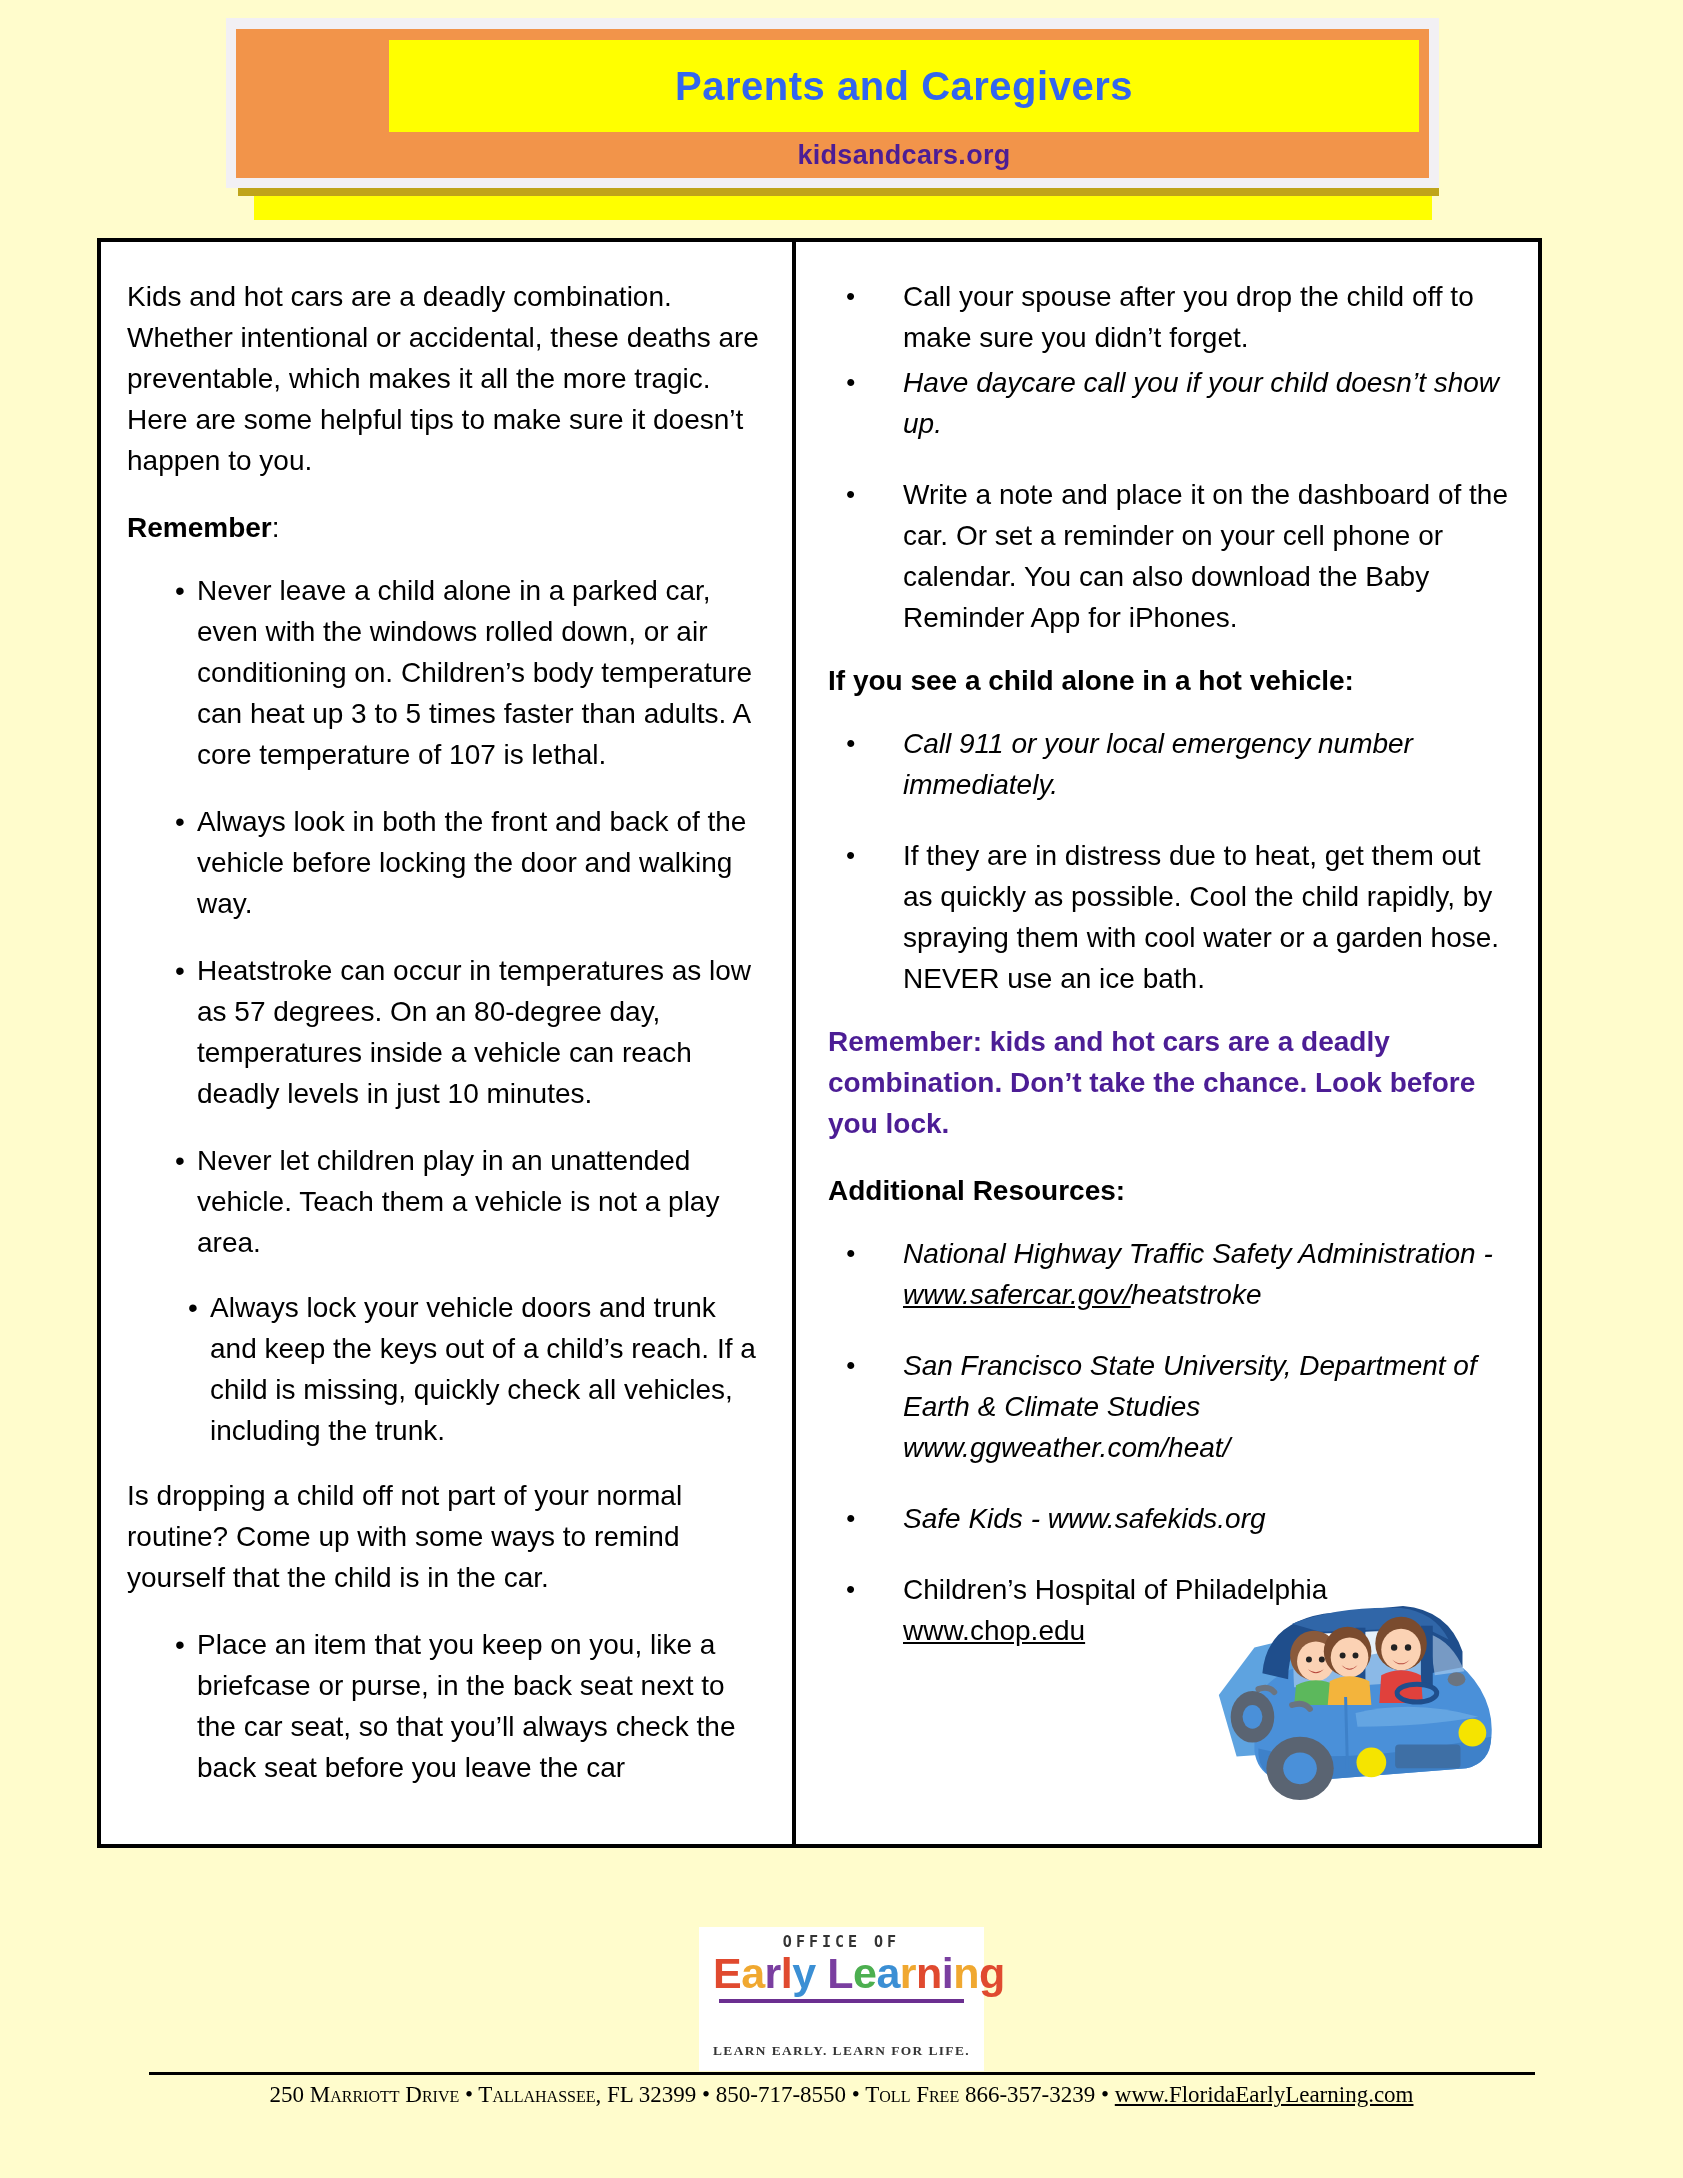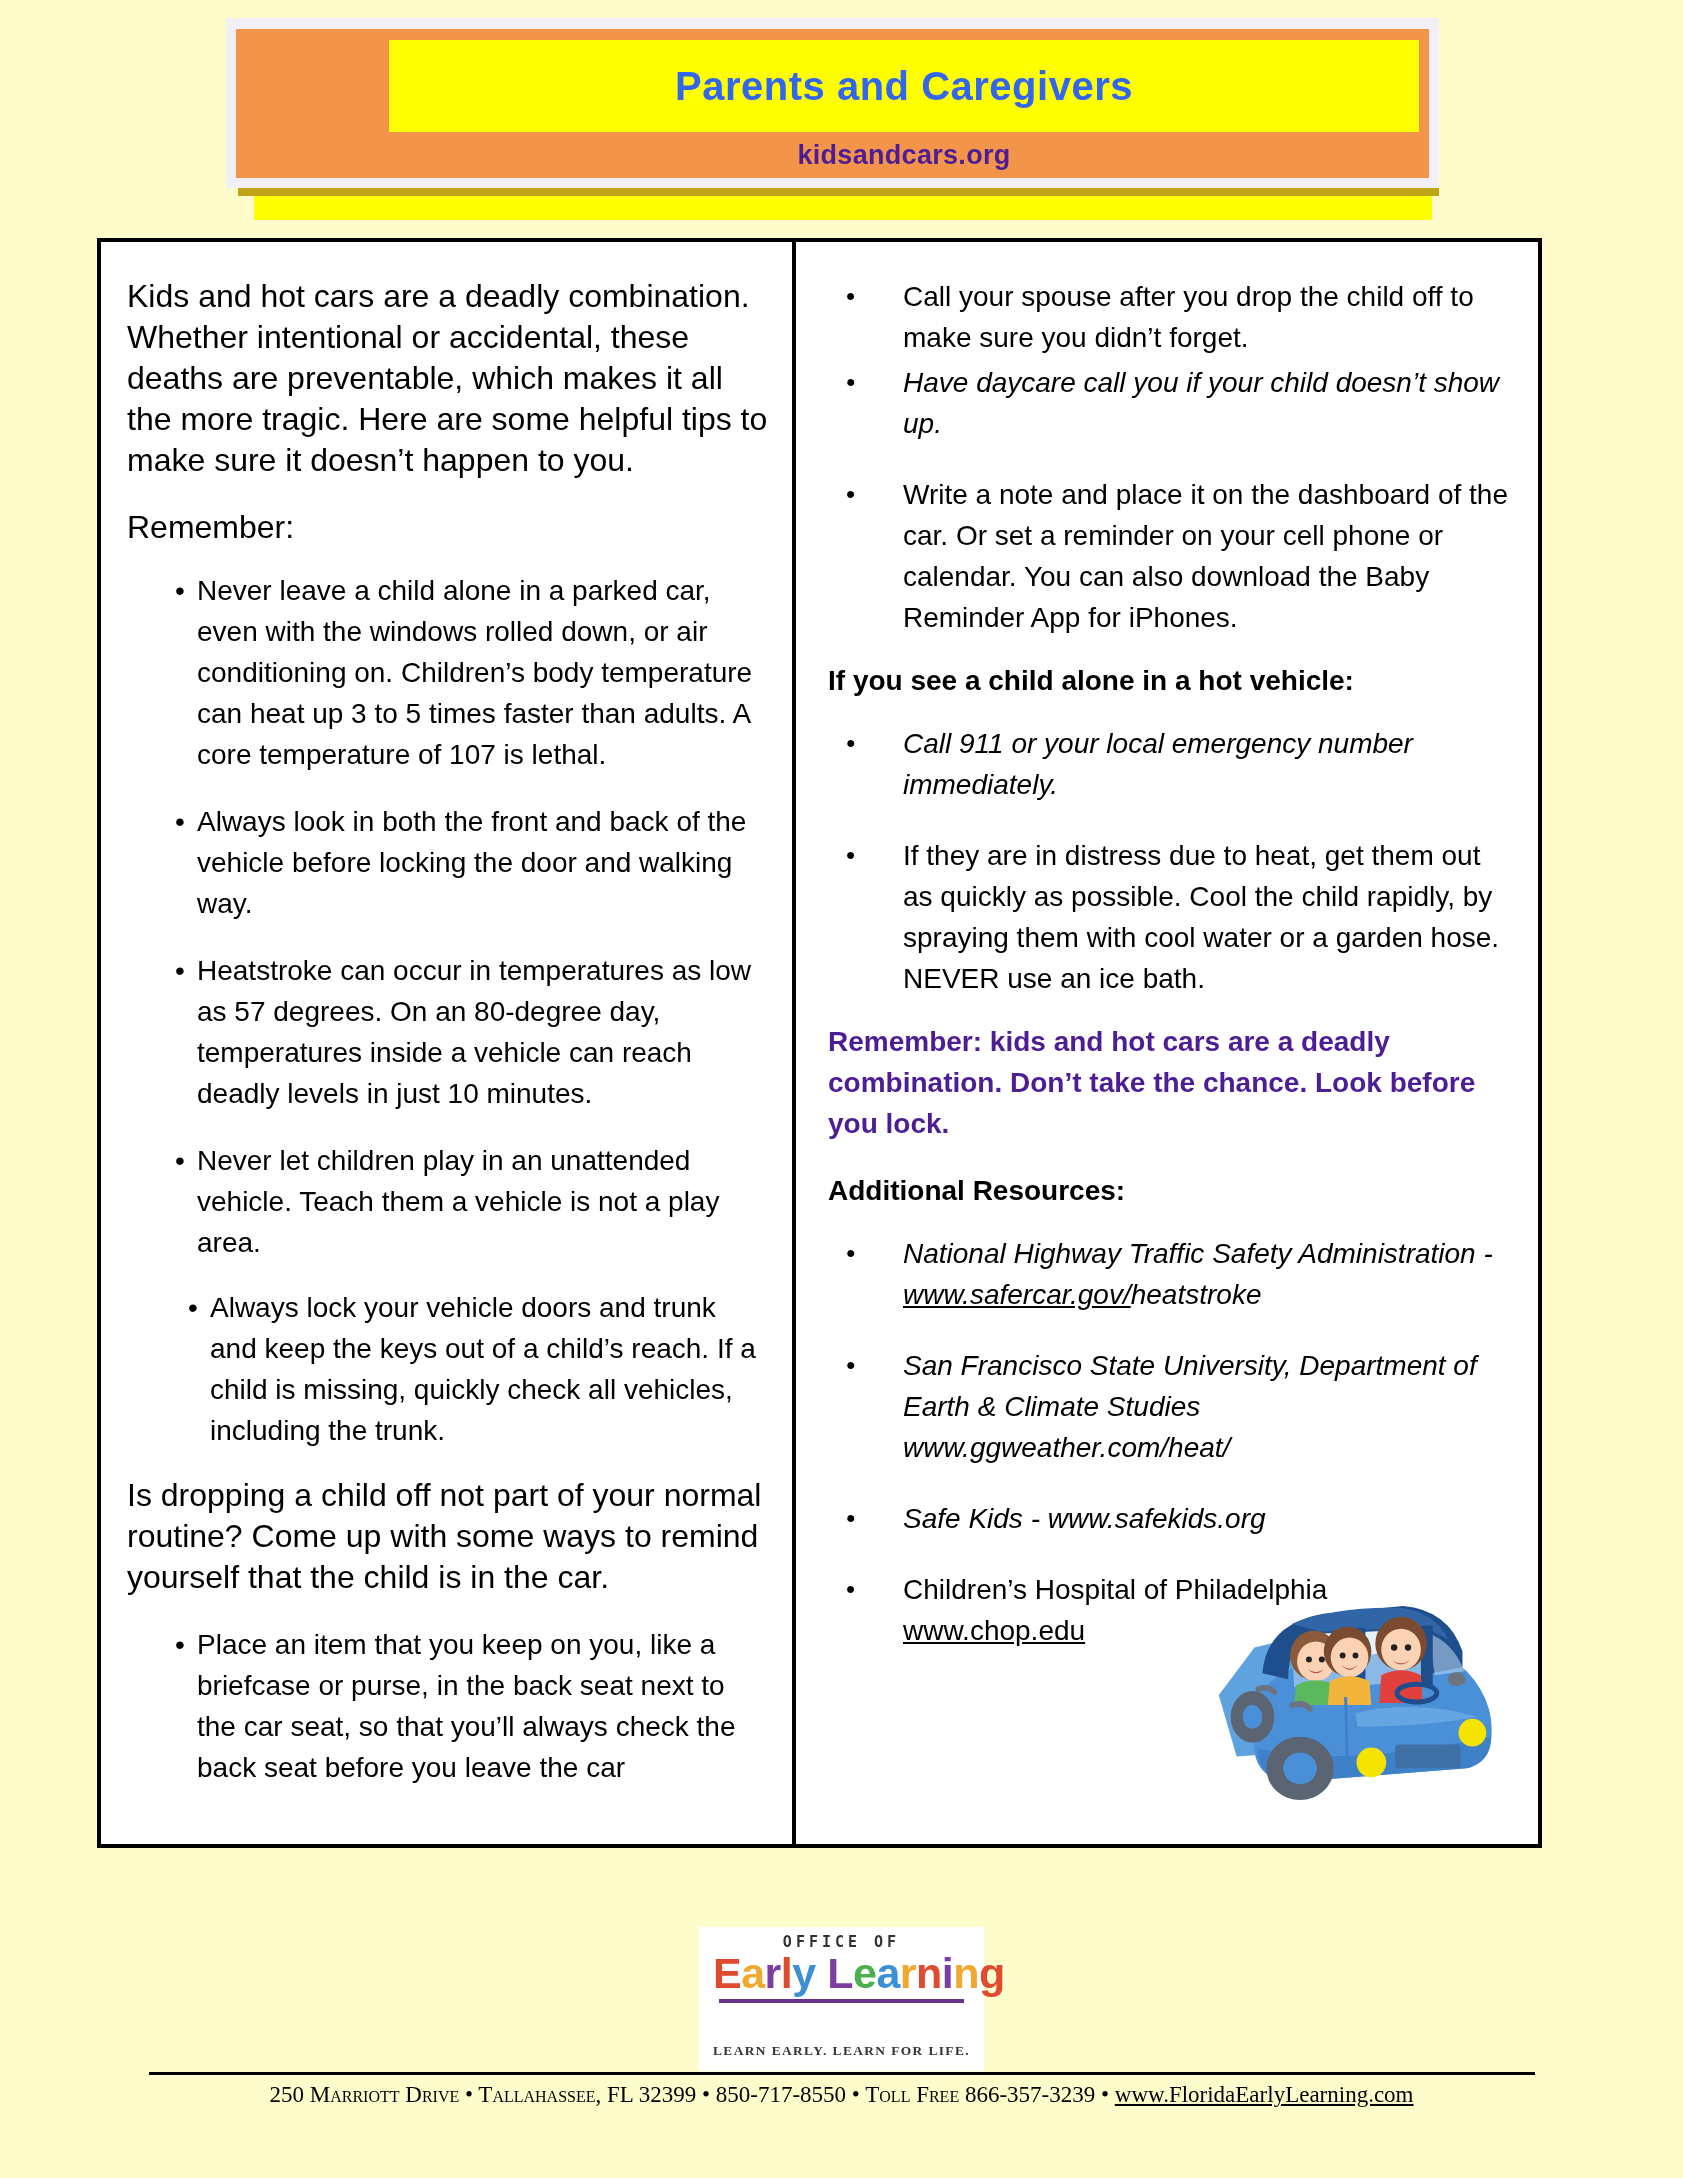--- a/index.html
+++ b/index.html
@@ -113,27 +113,27 @@
   }
   .col-right {
     flex: 1;
     box-sizing: border-box;
     padding: 34px 22px 0 32px;
     position: relative;
   }
 
   p.para {
     margin: 0 0 26px 0;
-    font-size: 32px;
+    font-size: 28px;
     line-height: 41px;
     color: #000;
   }
   p.para.tight { margin-bottom: 22px; }
   .bold-head {
-    font-weight: normal;
+    font-weight: bold;
   }
 
   
   ul.l-list {
     list-style: none;
     margin: 0 0 24px 0;
     padding: 0 0 0 48px;
   }
   ul.l-list > li {
     position: relative;

